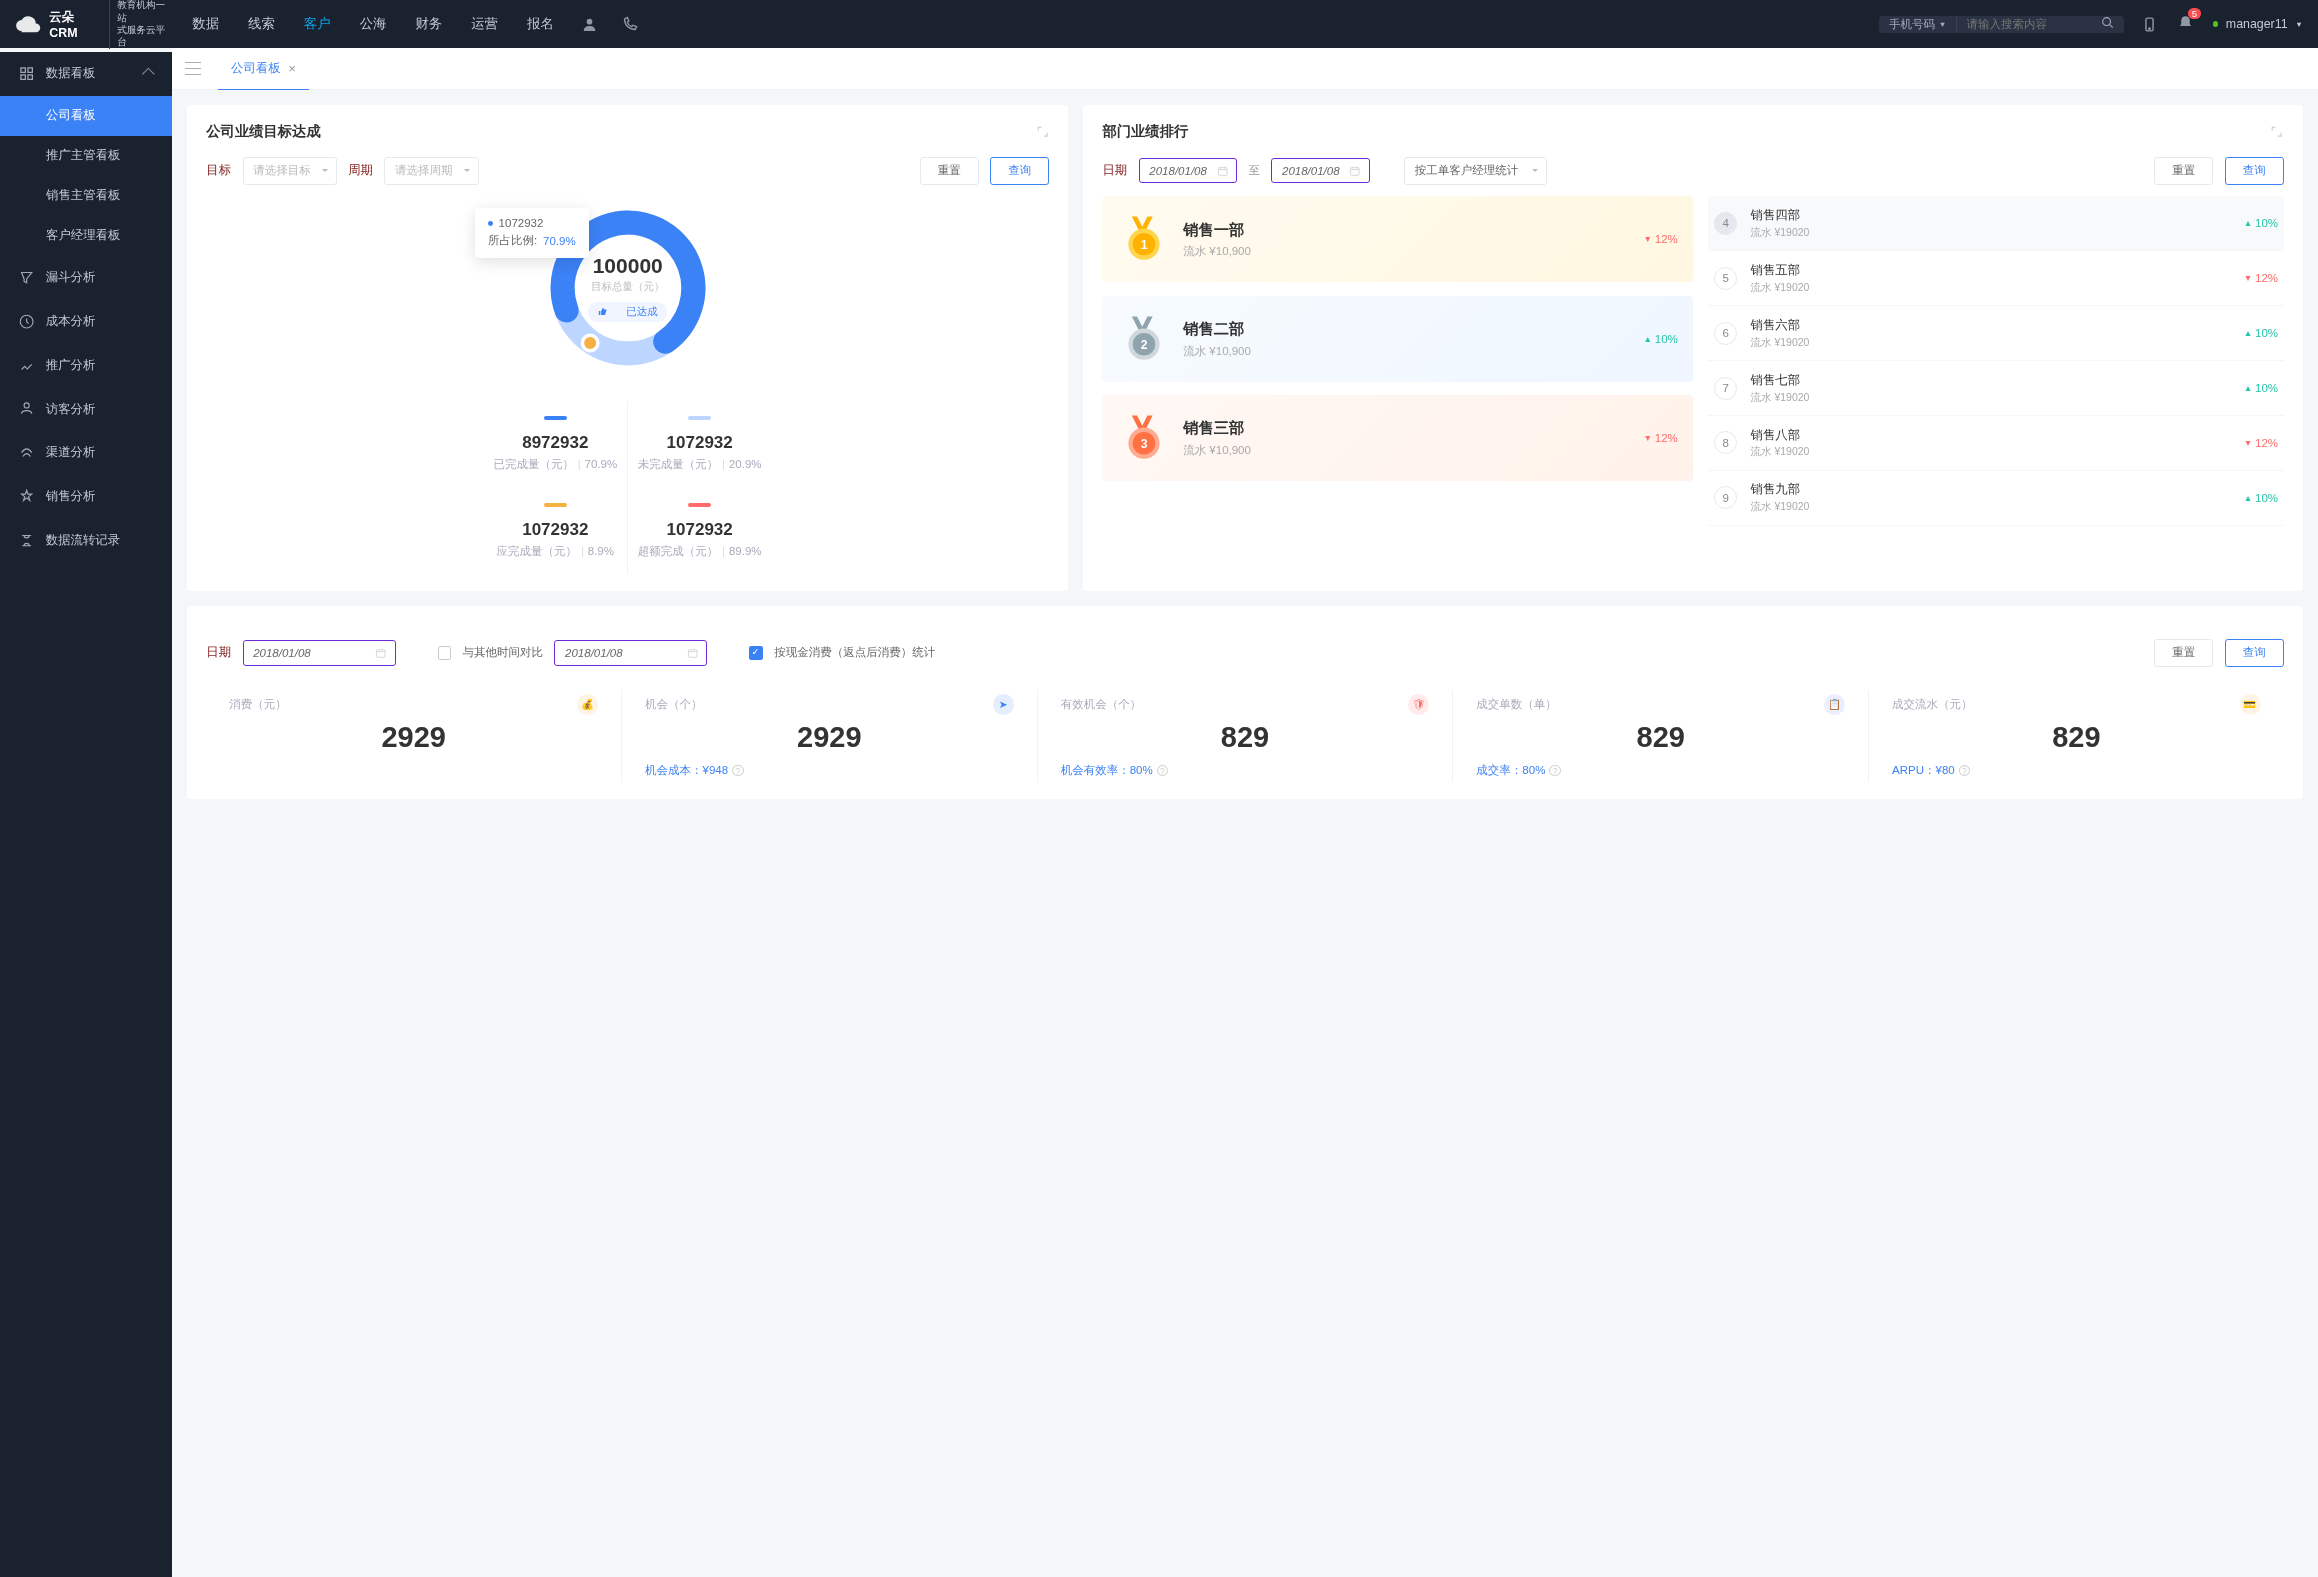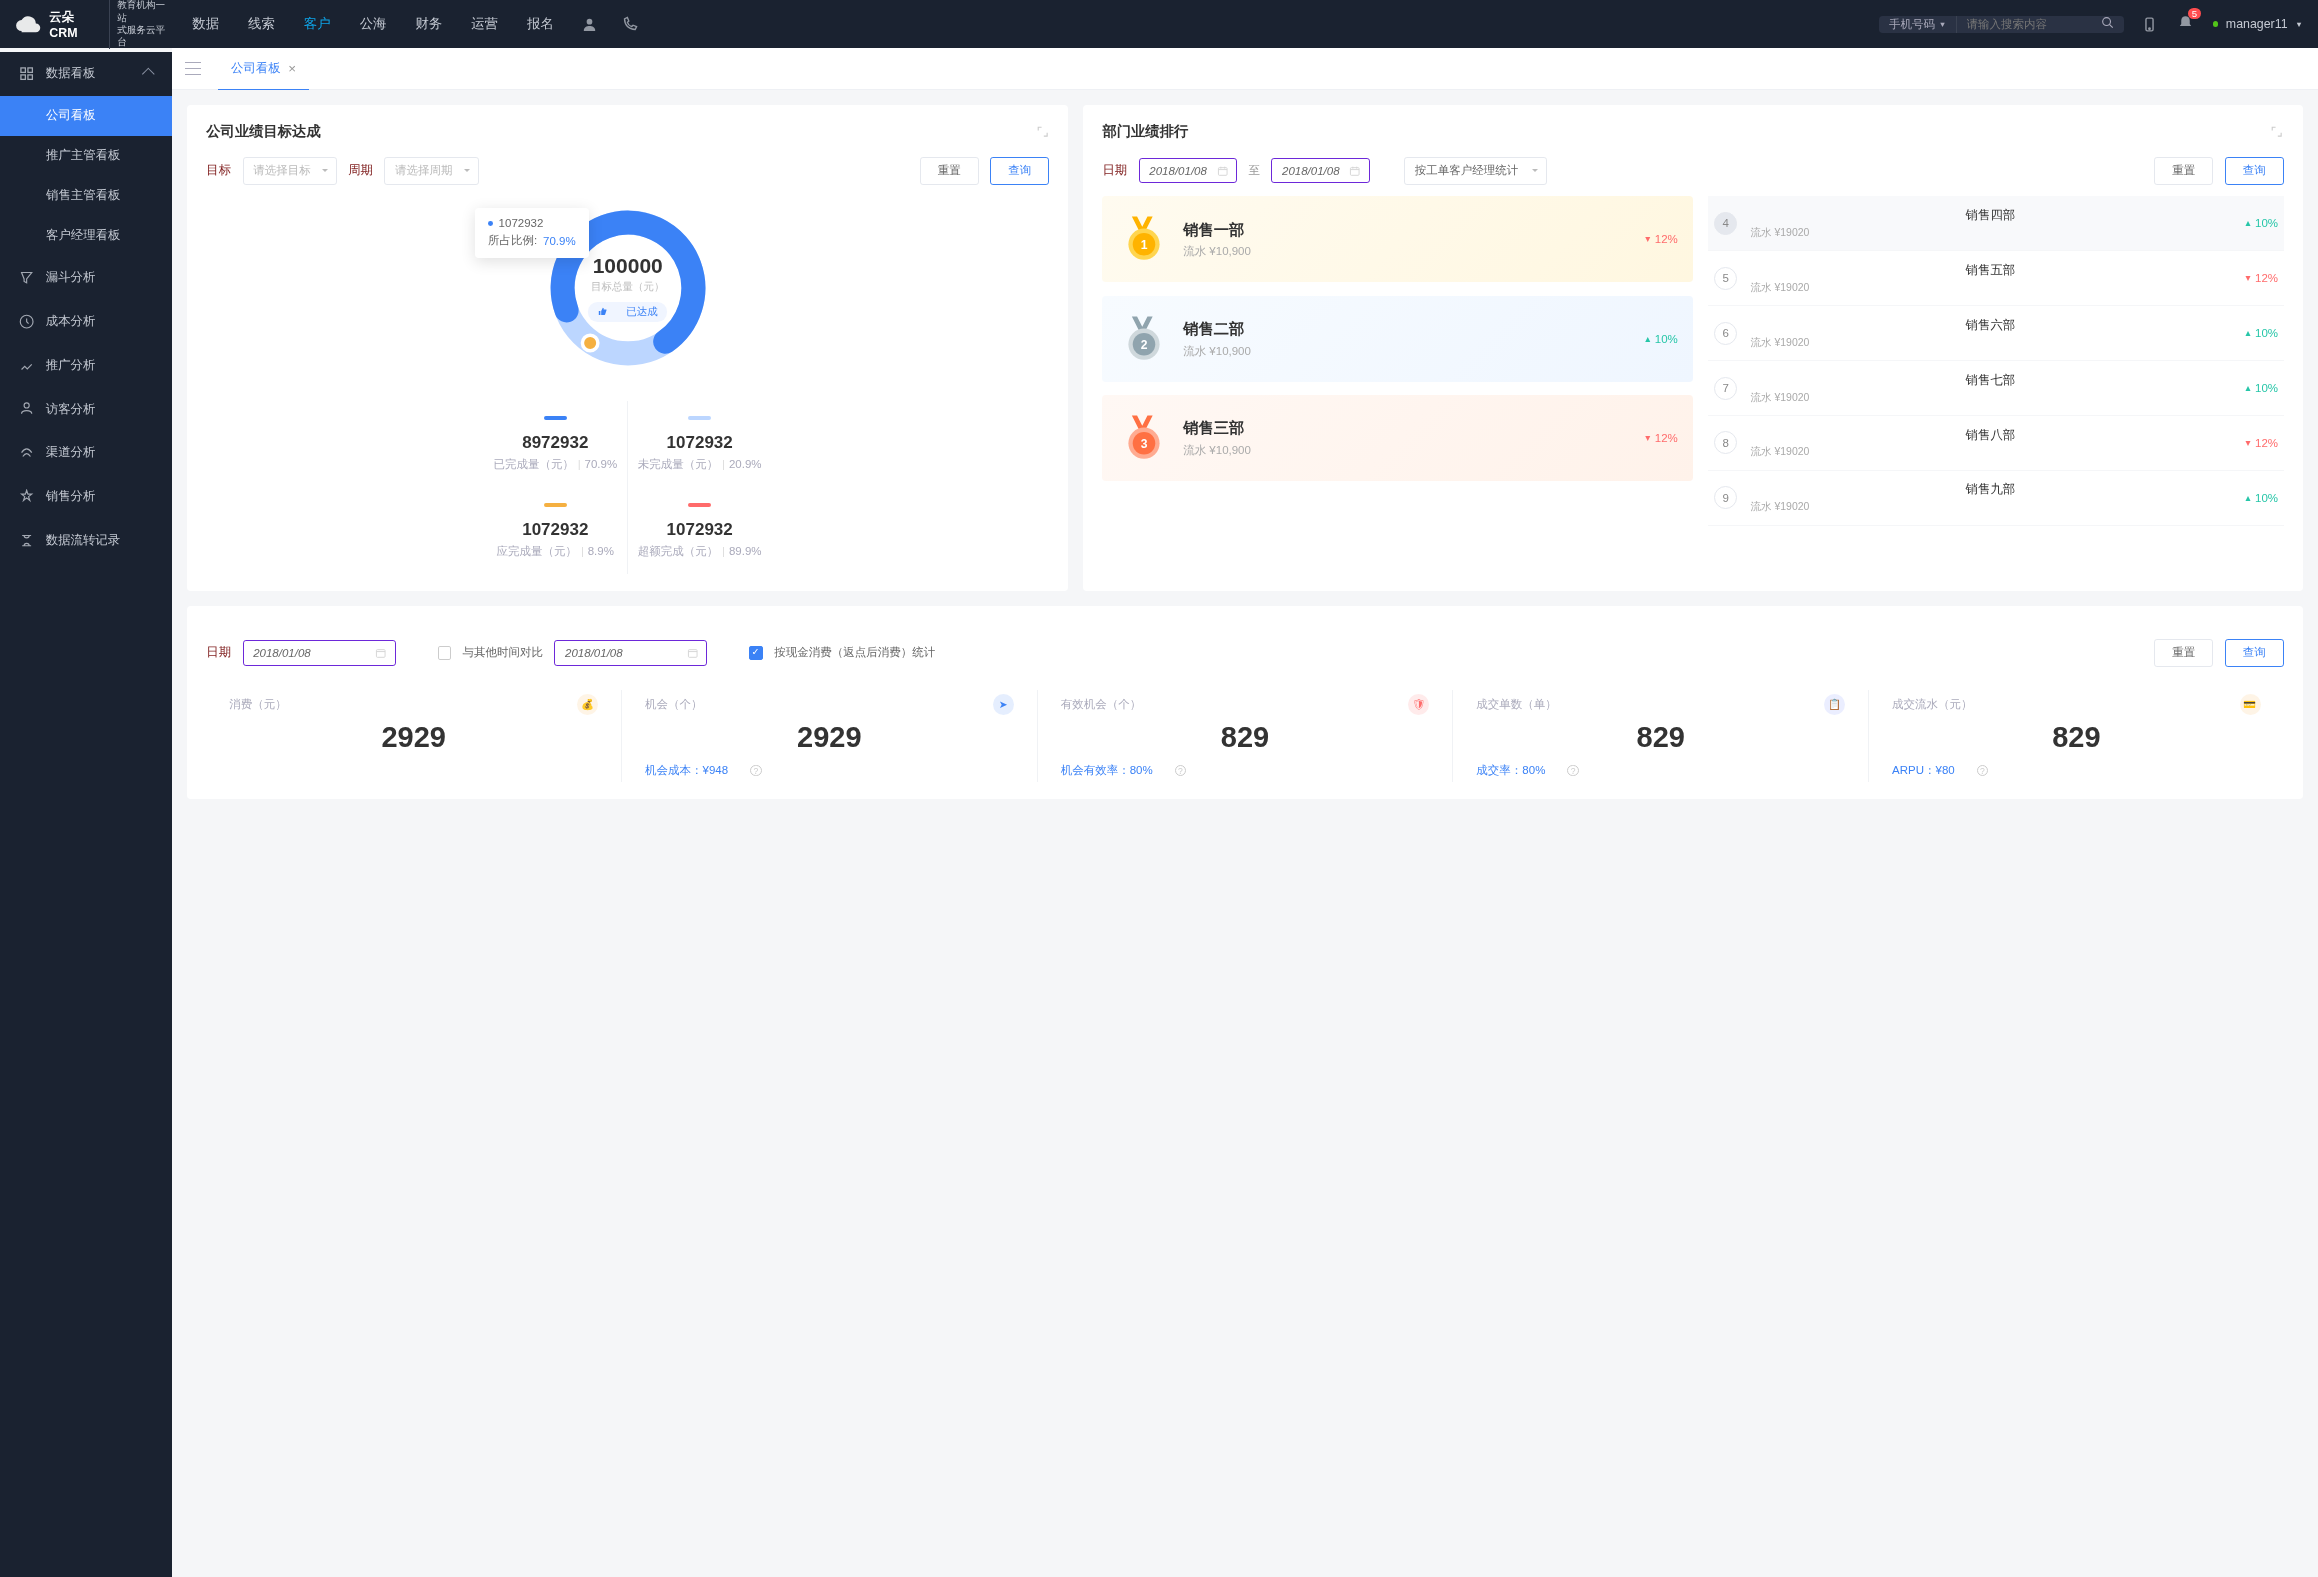--- a/index.html
+++ b/index.html
@@ -79,31 +79,31 @@
 .rank-sub { font-size: 11.5px; color: #aaa; margin-top: 3.8px; }
 .rank-pct { font-size: 11.5px; display: flex; align-items: center; gap: 2.9px; }
 .rank-pct.up { color: #ff6b6b; }
 .rank-pct.down { color: #26c6a8; }
 .rank-list { flex: 1; display: flex; flex-direction: column; }
 .rank-row { display: flex; align-items: center; padding: 10.5px 5.7px; border-bottom: 1px solid #f5f6f8; gap: 13.4px; }
 .rank-row:first-child { background: #f8f9fb; }
 .rank-num { width: 23px; height: 23px; border-radius: 50%; border: 1px solid #e5e8ee; display: flex; align-items: center; justify-content: center; font-size: 11.5px; color: #888; flex-shrink: 0; }
 .rank-row:first-child .rank-num { background: #e5e8ee; }
 .rank-row-info { flex: 1; }
-.rank-row-name { font-size: 12.4px; color: #333; text-align: center; }
+.rank-row-name { font-size: 12.4px; color: #333; }
 .rank-row-sub { font-size: 10.5px; color: #aaa; margin-top: 1.9px; }
 .overview-card { background: #fff; border-radius: 3.8px; margin: 0 15.3px 15.3px; padding: 17px 19px; }
 .kpi-row { display: flex; margin-top: 23px; }
 .kpi { flex: 1; border-right: 1px solid #f0f2f5; padding: 3.8px 23px; position: relative; text-align: center; }
 .kpi:last-child { border-right: none; }
 .kpi-head { display: flex; justify-content: space-between; align-items: center; }
 .kpi-label { font-size: 11.5px; color: #aab; }
 .kpi-icon { width: 21px; height: 21px; border-radius: 50%; display: flex; align-items: center; justify-content: center; }
 .kpi-value { font-size: 29px; font-weight: 700; margin-top: 5.7px; color: #333; }
-.kpi-sub { font-size: 11.5px; color: #3b82f6; margin-top: 9.6px; display: flex; align-items: center; gap: 22px; }
+.kpi-sub { font-size: 11.5px; color: #3b82f6; margin-top: 9.6px; display: flex; align-items: center; gap: 4px; }
 .info-icon { width: 11.5px; height: 11.5px; border-radius: 50%; border: 1px solid #ccc; display: inline-flex; align-items: center; justify-content: center; font-size: 8.6px; color: #ccc; }
 .checkbox { width: 13.4px; height: 13.4px; border: 1px solid #ccc; border-radius: 1.9px; cursor: pointer; }
 .checkbox.checked { background: #3b82f6; border-color: #3b82f6; position: relative; }
 .checkbox.checked::after { content: "✓"; color: #fff; font-size: 9.6px; position: absolute; top: -1px; left: 1px; }
 .arrow-up { font-size: 8.6px; }
 </style>
 </head>
 <body>
 
 <div class="topbar">

